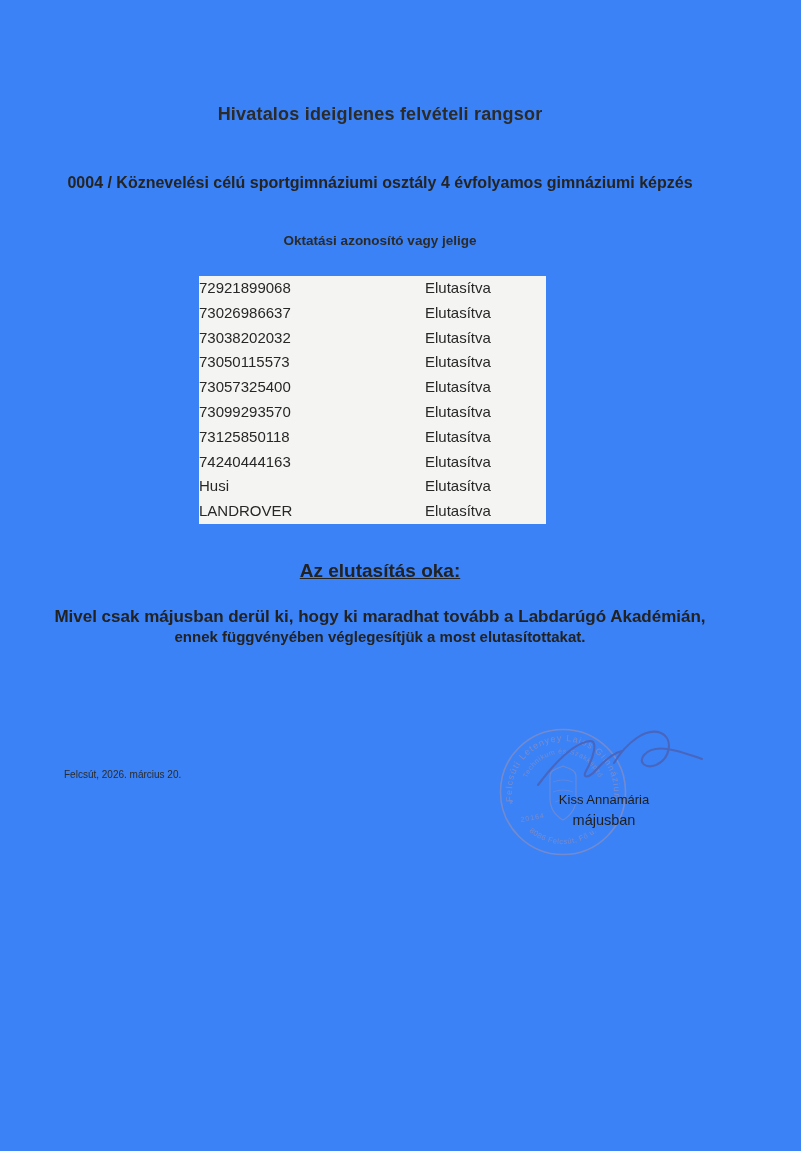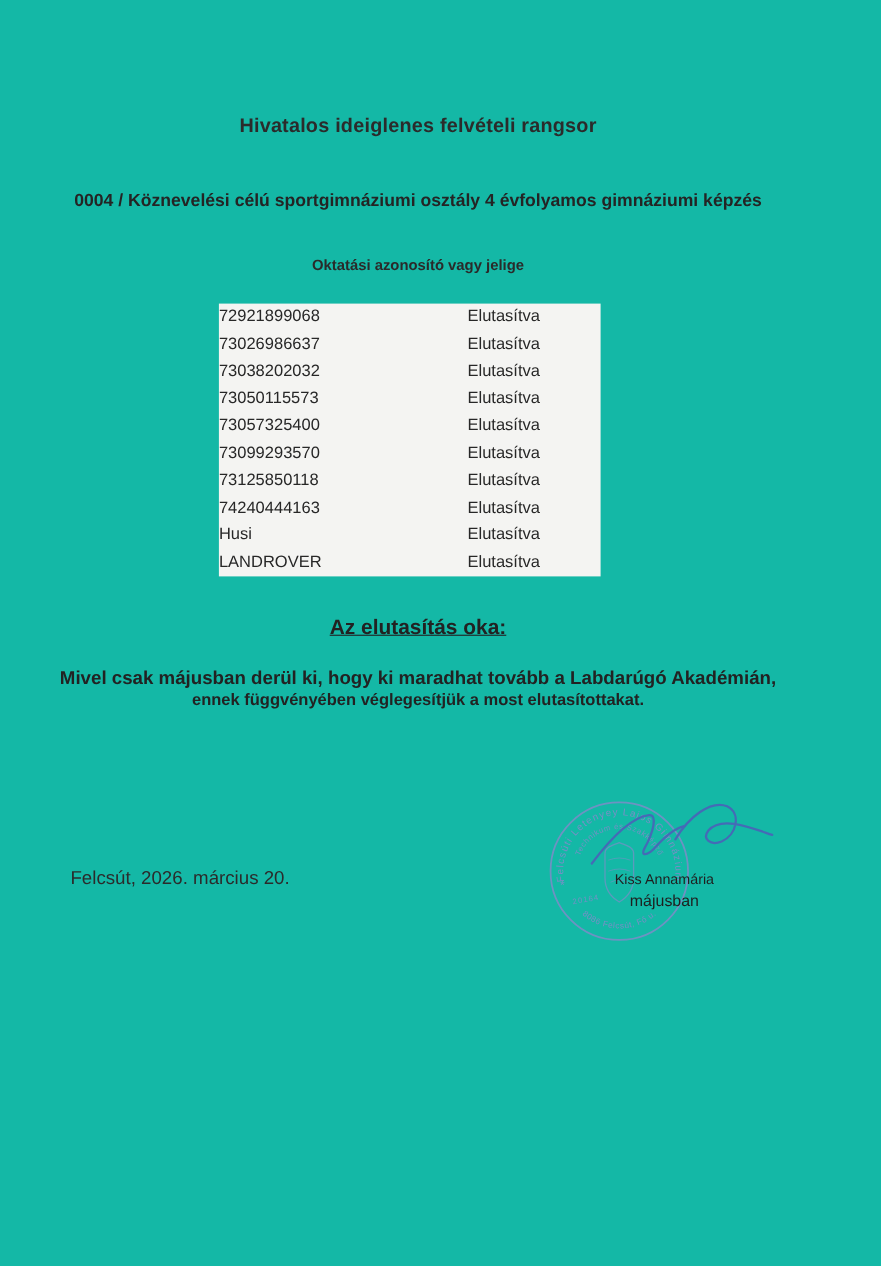--- a/index.html
+++ b/index.html
@@ -1,40 +1,40 @@
 <!DOCTYPE html>
 <html><head>
 <meta charset="utf-8">
 <style>
   html,body{margin:0;padding:0;background:#e8e8e8;}
   .page{
     position:relative;
     width:801px;height:1151px;
-    background:#14b8a6;
+    background:#3b82f6;
     margin:0 auto;
     font-family:"Liberation Sans","DejaVu Sans",sans-serif;
     color:#262626;
     overflow:hidden;
   }
   .centered{position:absolute;left:0;width:760px;text-align:center;}
   .doc-title{top:104px;font-size:18px;font-weight:bold;letter-spacing:.2px;color:#2b2b2b;}
   .program-heading{top:174px;font-size:16px;font-weight:bold;color:#242424;}
   .col-header{top:233px;font-size:13.5px;font-weight:bold;color:#2a2a2a;text-align:center;}
   .applicant-table{
     position:absolute;left:199px;top:276px;width:347px;height:248px;
     background:#f4f4f2;
   }
   .t-row{position:relative;height:24.8px;}
   .t-cell{position:absolute;top:0;height:24.8px;line-height:24.8px;font-size:15px;color:#272727;}
   .id-cell{left:0;width:180px;text-align:left;}
   .status-cell{left:226px;text-align:left;}
   .reason-heading{top:560px;font-size:19px;font-weight:bold;text-decoration:underline;color:#222;}
   .reason-line1{top:607px;font-size:17px;font-weight:bold;color:#222;}
   .reason-line2{top:628px;font-size:15px;font-weight:bold;color:#222;}
-  .date-line{position:absolute;left:64px;top:789px;font-size:17px;color:#2b2b2b;}
+  .date-line{position:absolute;left:64px;top:769px;font-size:10px;color:#2b2b2b;}
   .stamp-svg{position:absolute;left:497px;top:726px;width:132px;height:132px;z-index:1;}
   .signature-svg{position:absolute;left:498px;top:715px;width:215px;height:90px;z-index:2;}
   .signer-block{position:absolute;left:514px;top:789px;width:180px;text-align:center;z-index:3;}
   .signer-name{font-size:13px;color:#1f1f1f;line-height:21px;}
   .signer-title{font-size:14.5px;color:#1f1f1f;line-height:21px;}
   .stamp-text{font-family:"Liberation Sans",sans-serif;}
 </style>
 </head>
 <body>
 

